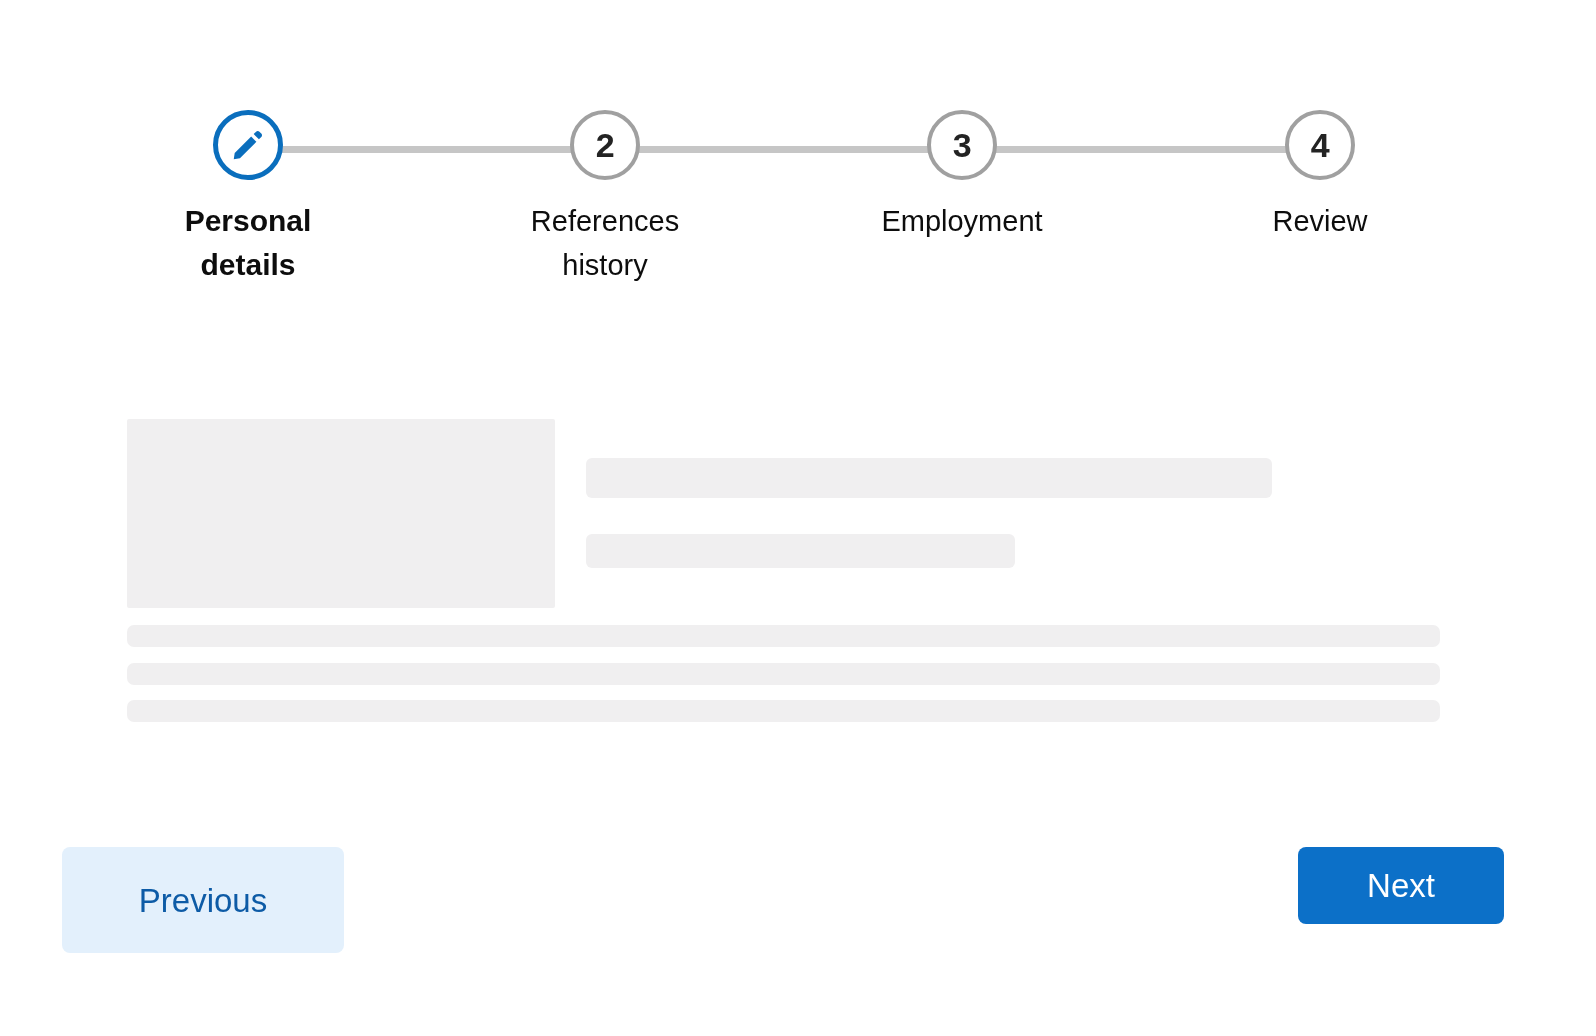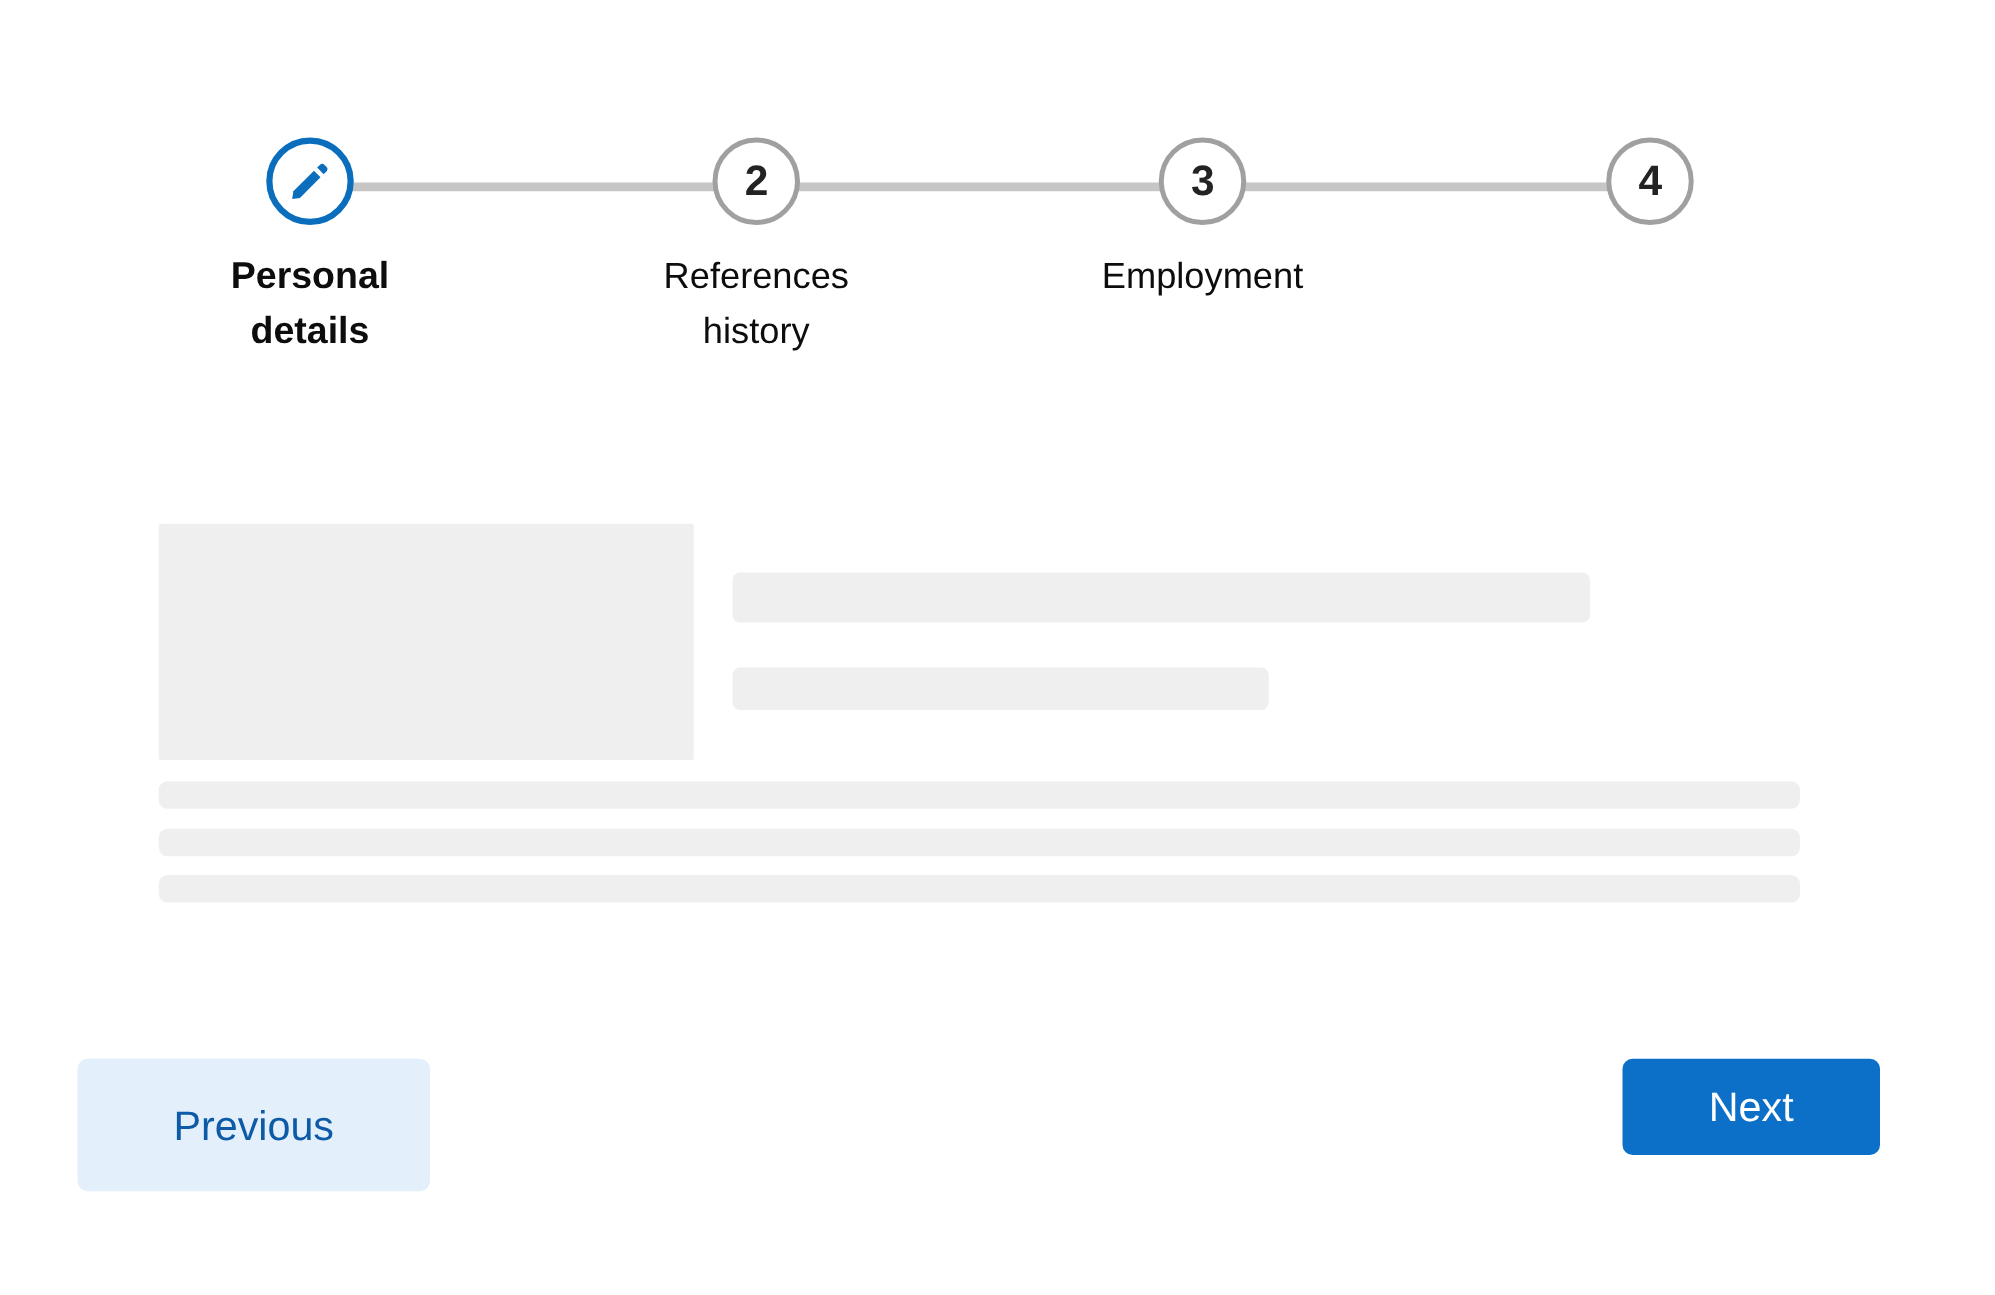--- a/index.html
+++ b/index.html
@@ -210,20 +210,21 @@
     <div class="step-circle pending">
       <span class="step-number">3</span>
     </div>
     <div class="step-label">Employment</div>
   </div>
 
   <div class="step step-4">
     <div class="step-circle pending">
       <span class="step-number">4</span>
     </div>
+    <div class="step-label">Review</div>
   </div>
 
 </div>
 
 <div class="content">
   <div class="skeleton sk-block"></div>
   <div class="skeleton sk-line-a"></div>
   <div class="skeleton sk-line-b"></div>
   <div class="skeleton sk-wide-1"></div>
   <div class="skeleton sk-wide-2"></div>

